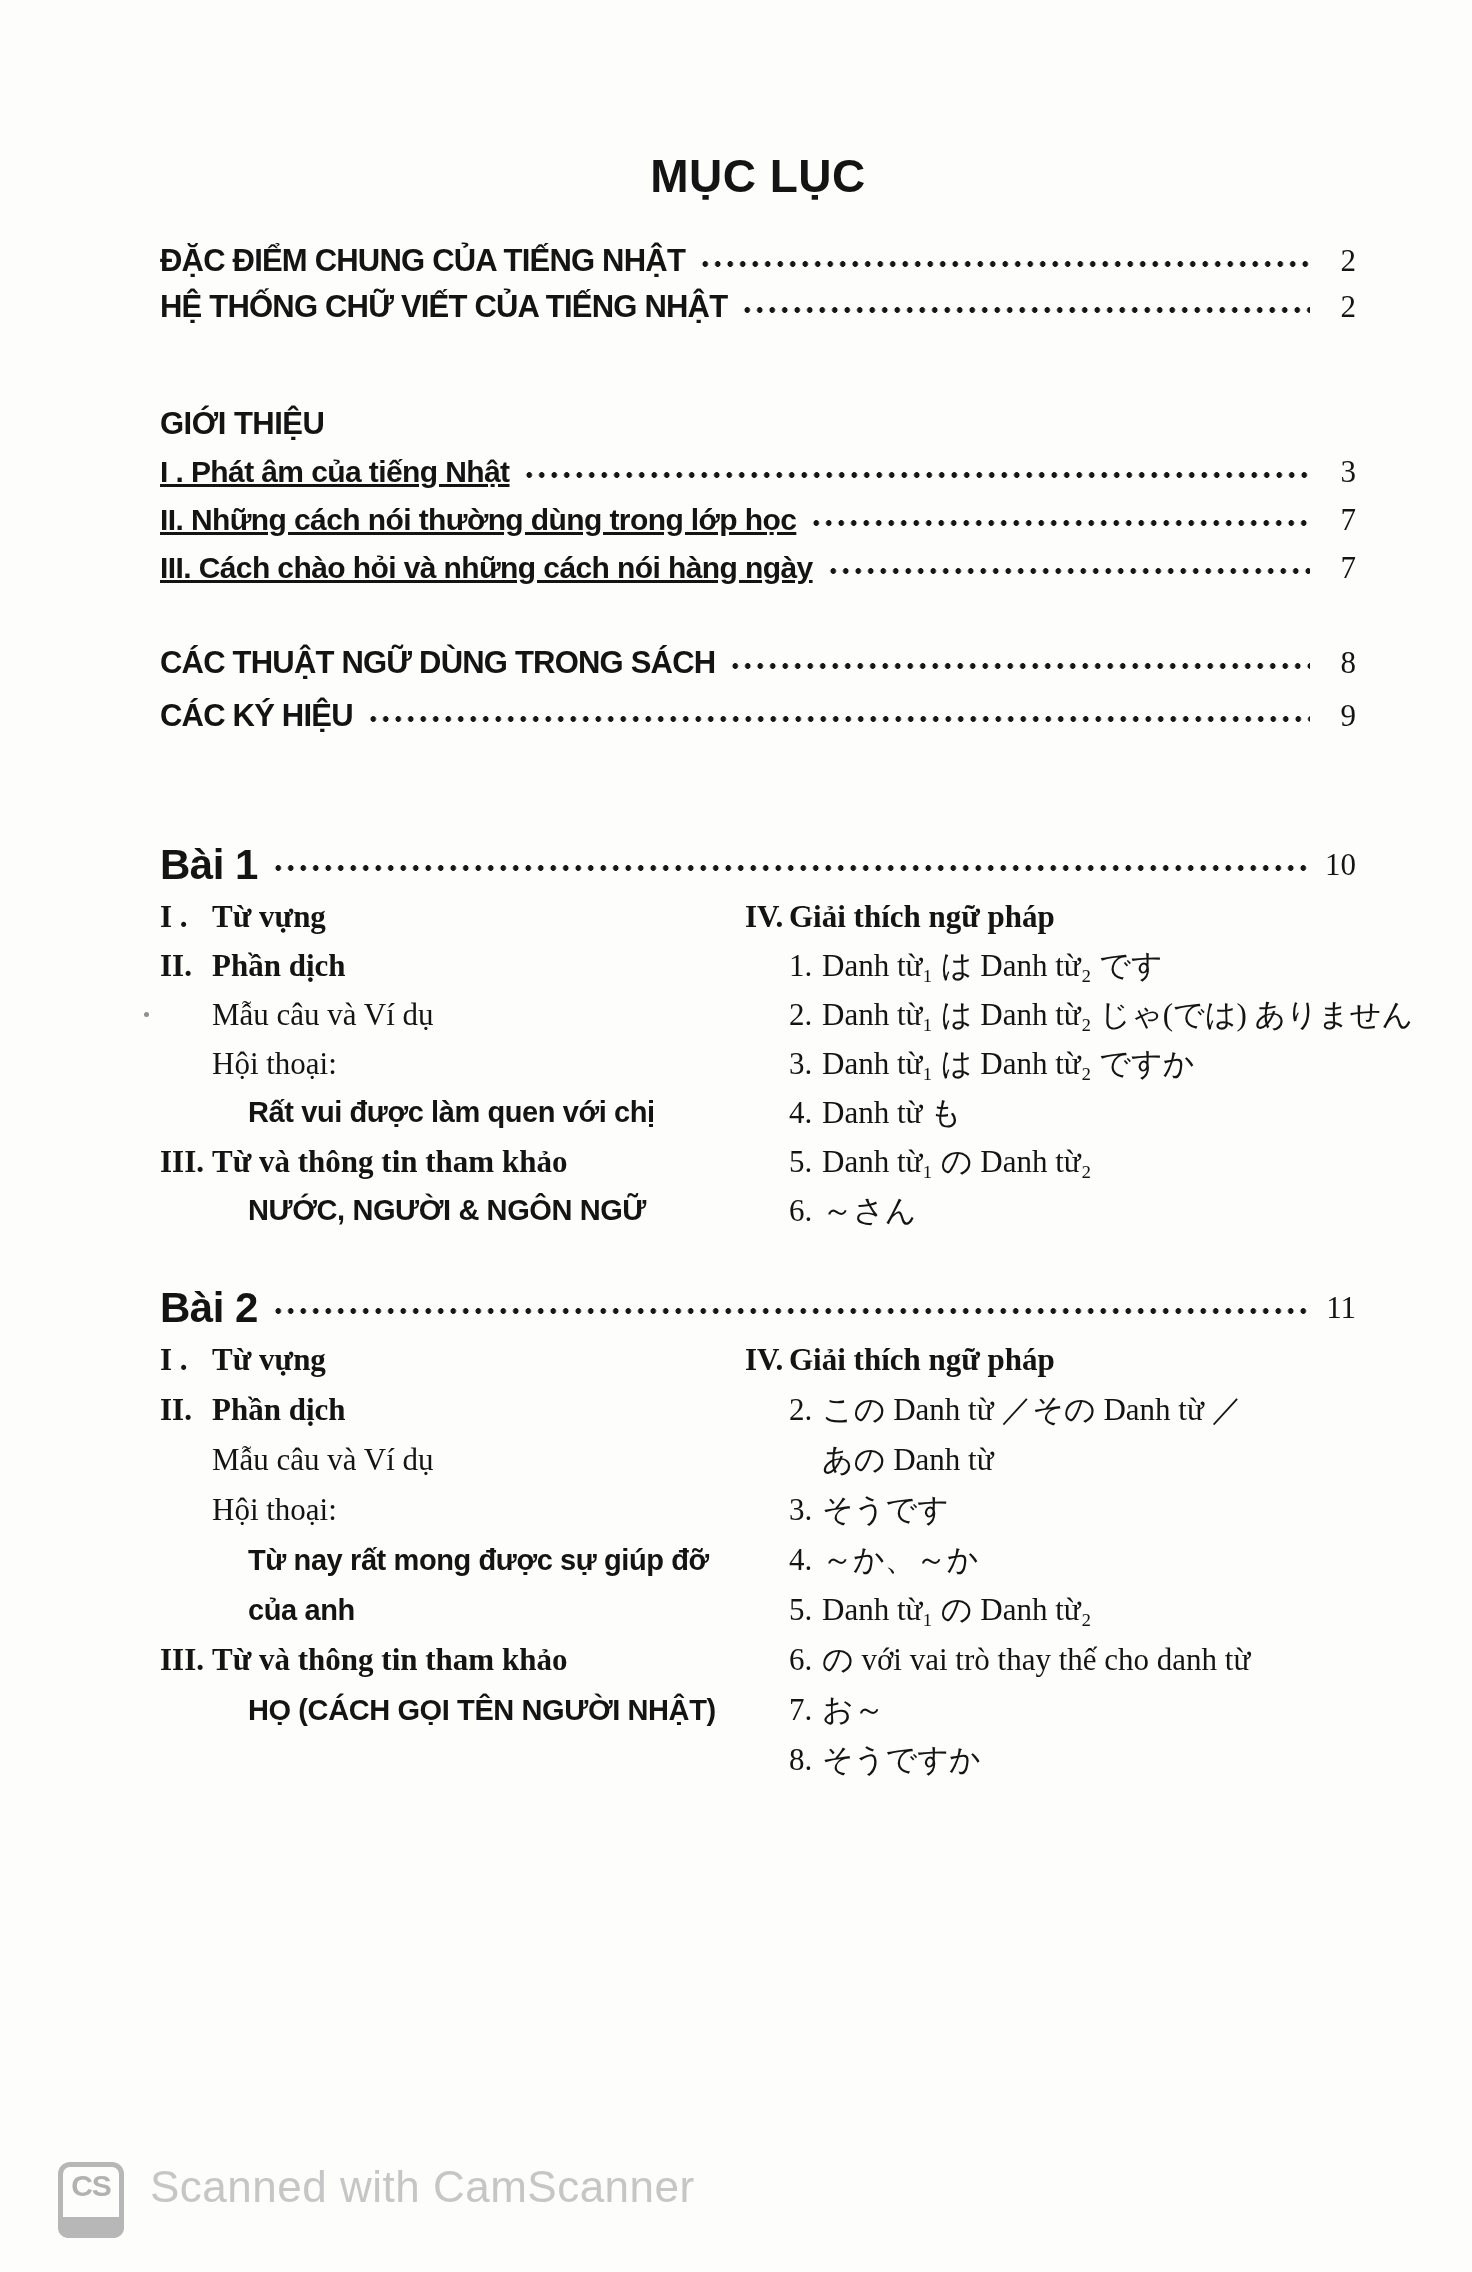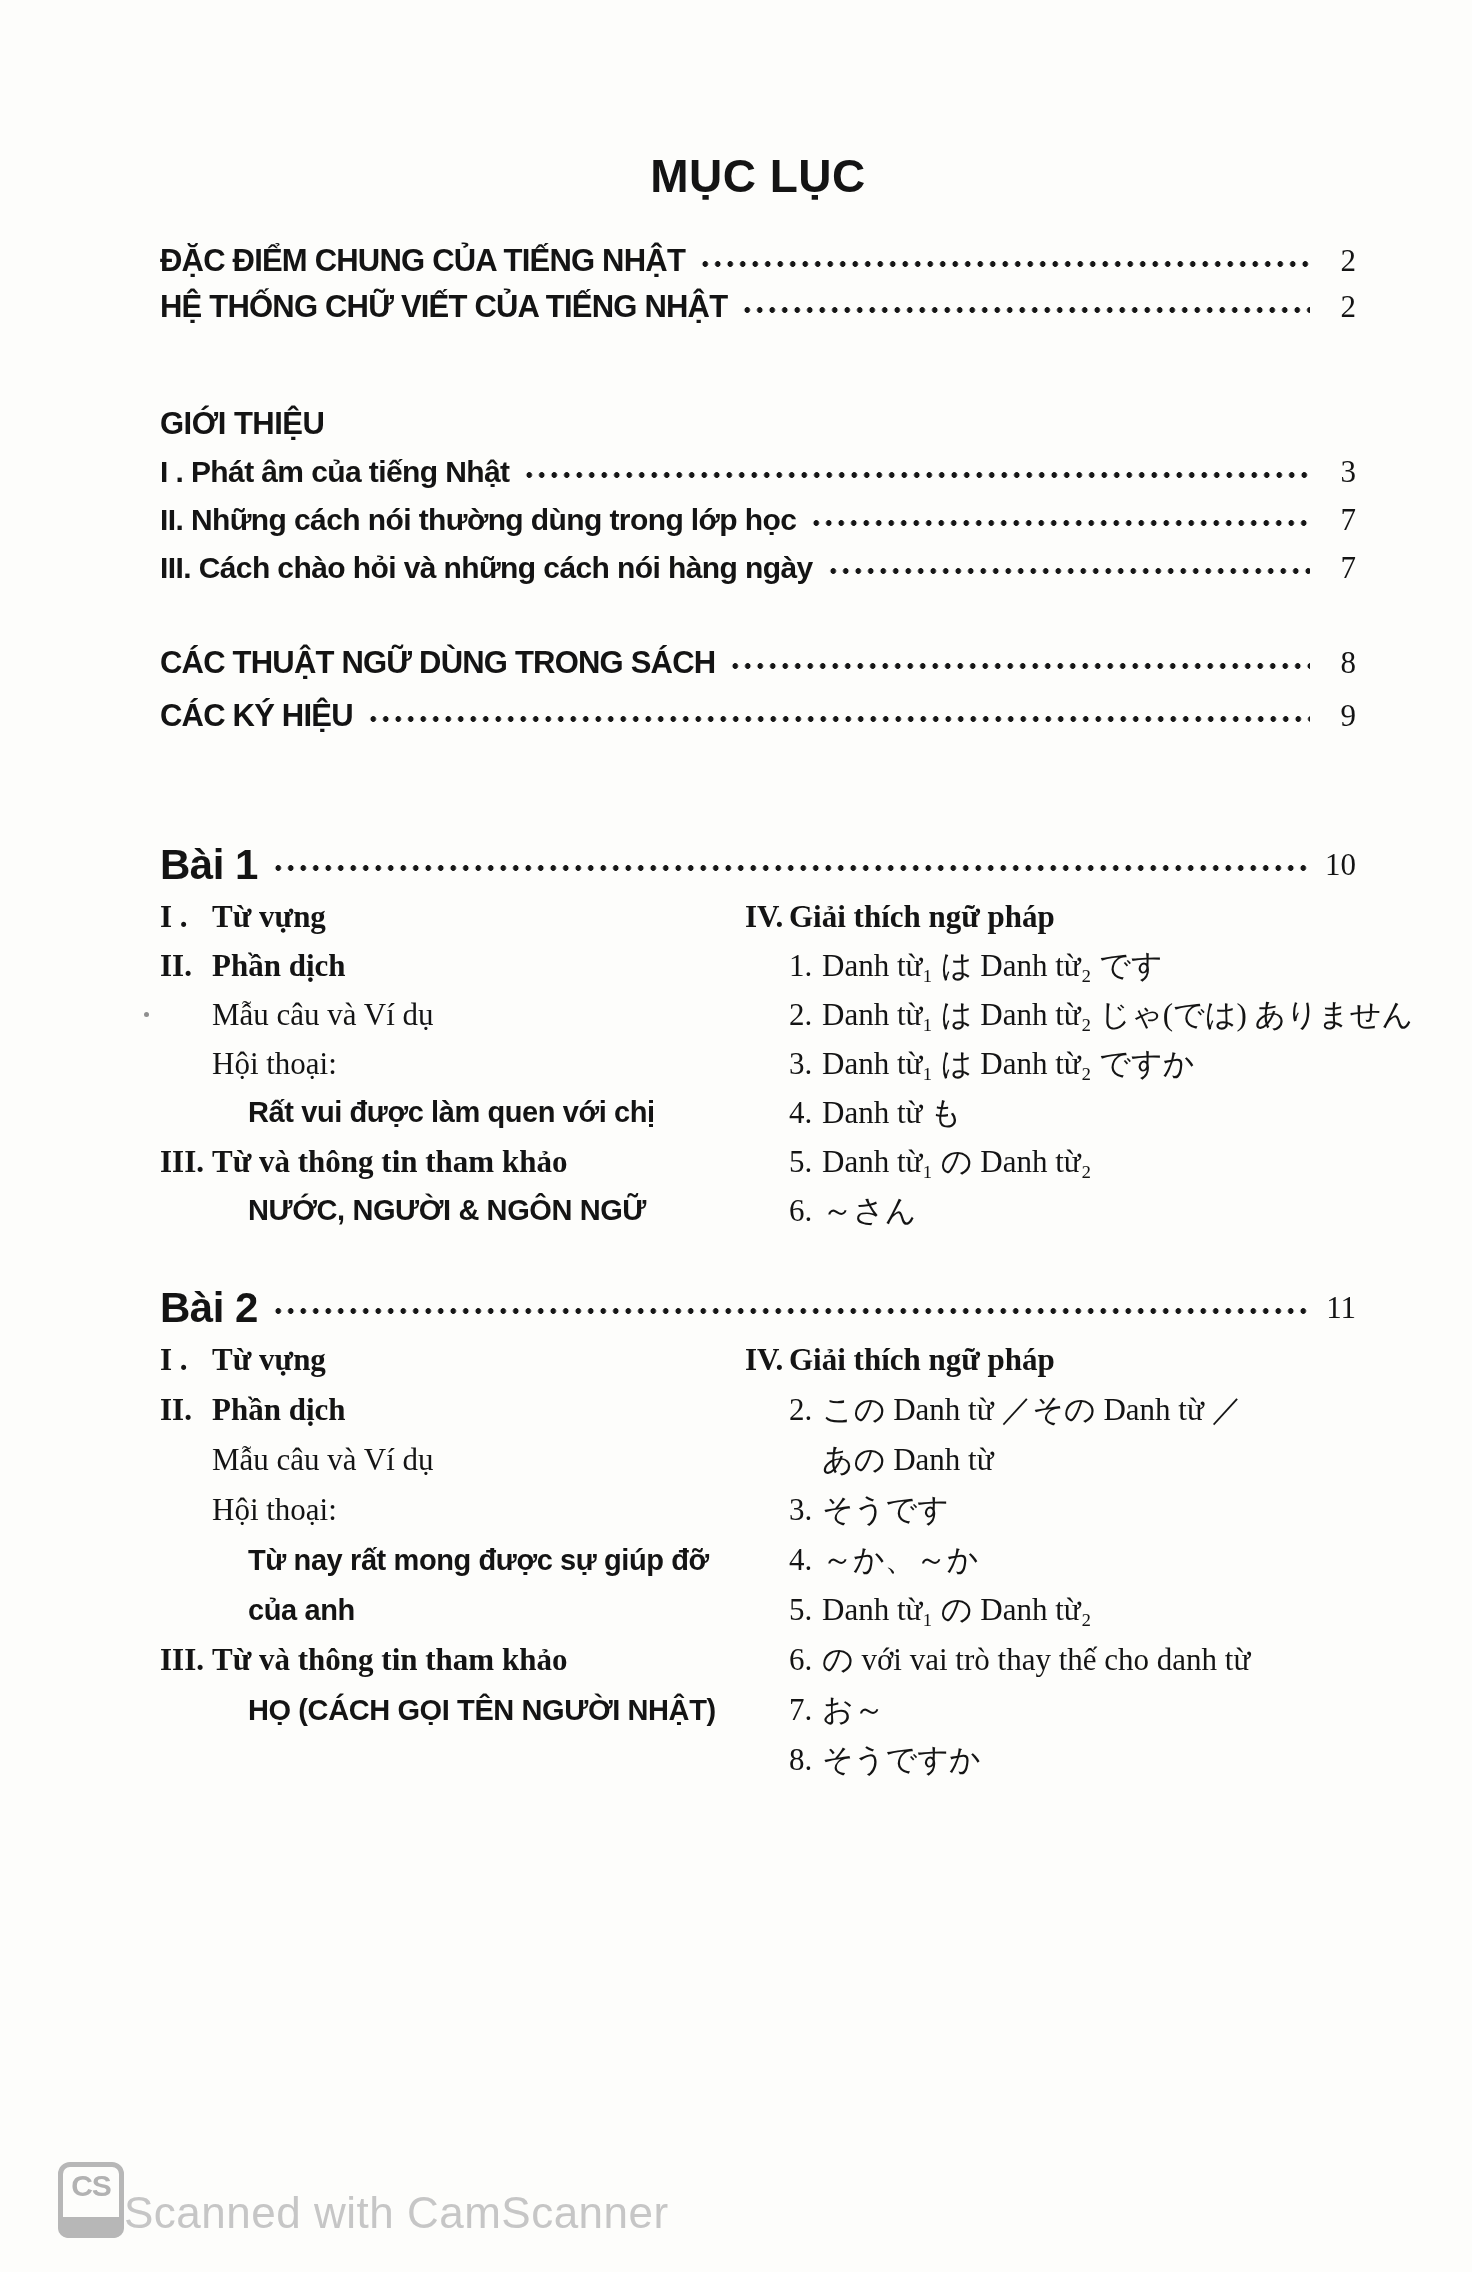--- a/index.html
+++ b/index.html
@@ -18,21 +18,21 @@
         background-size:12.5px 8px;background-repeat:repeat-x;background-position:0 50%;}
   .pg{width:40px;text-align:right;font:400 31px "Liberation Serif","DejaVu Serif",serif;}
 
   .top-entries{margin-top:34px;}
   .top-entries .lrow{height:46px;}
   .top-entries .elabel,.terms-entries .elabel{font:700 31px "Liberation Sans","DejaVu Sans",sans-serif;letter-spacing:-.8px;}
 
   .intro-head{margin-top:70px;height:48px;line-height:48px;
               font:700 31px/48px "Liberation Sans","DejaVu Sans",sans-serif;letter-spacing:-.5px;}
   .intro-entries .lrow{height:48px;}
-  .intro-entries .elabel{font:700 30px "Liberation Sans","DejaVu Sans",sans-serif;letter-spacing:-.6px;}
+  .intro-entries .elabel{font:700 30px "Liberation Sans","DejaVu Sans",sans-serif;letter-spacing:-.6px;text-decoration:underline;}
 
   .terms-entries{margin-top:44px;}
   .terms-entries .lrow{height:53px;}
 
   
   .lesson1{margin-top:96px;}
   .lesson2{margin-top:46px;}
   .bhead{height:54px;margin-top:44px;}
   .btitle{font:700 42px "Liberation Sans","DejaVu Sans",sans-serif;letter-spacing:-.5px;}
   .cols{display:flex;}
@@ -49,21 +49,21 @@
   .it .rn{width:33px;}
   .cont{padding-left:77px;}
   .i1{padding-left:52px;}
   .i2{padding-left:88px;}
   .sb{font-family:"Liberation Sans","DejaVu Sans",sans-serif;font-weight:700;font-size:29px;letter-spacing:-.4px;}
 
   
   .artifact{position:absolute;left:144px;top:1012px;width:5px;height:5px;border-radius:50%;background:#8f8f8f;}
 
   
-  .wm{position:absolute;left:58px;top:2162px;display:flex;align-items:flex-end;}
+  .wm{position:absolute;left:58px;top:2162px;display:flex;align-items:flex-start;gap:26px;}
   .wm-icon{position:relative;width:66px;height:76px;border:5px solid #b7b7b7;border-radius:12px;box-sizing:border-box;}
   .wm-icon .cs{position:absolute;top:2px;left:0;right:0;text-align:center;
                font:700 30px "Liberation Sans","DejaVu Sans",sans-serif;color:#b2b2b2;letter-spacing:-1px;}
   .wm-icon .bar{position:absolute;left:-5px;right:-5px;bottom:-5px;height:21px;background:#b7b7b7;
                 border-radius:0 0 10px 10px;}
   .wm-label{font:400 44px "Liberation Sans","DejaVu Sans",sans-serif;color:#c6c6c6;letter-spacing:.5px;}
 </style>
 </head>
 <body>
 

